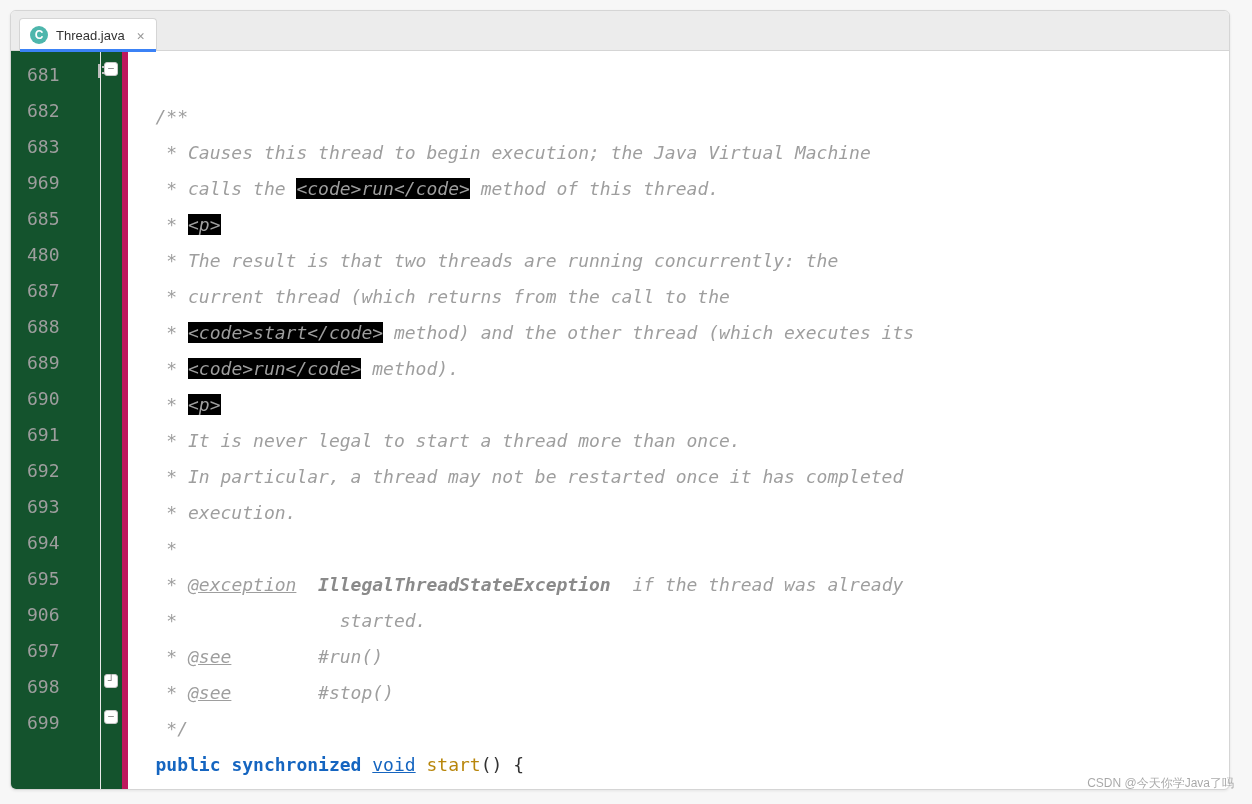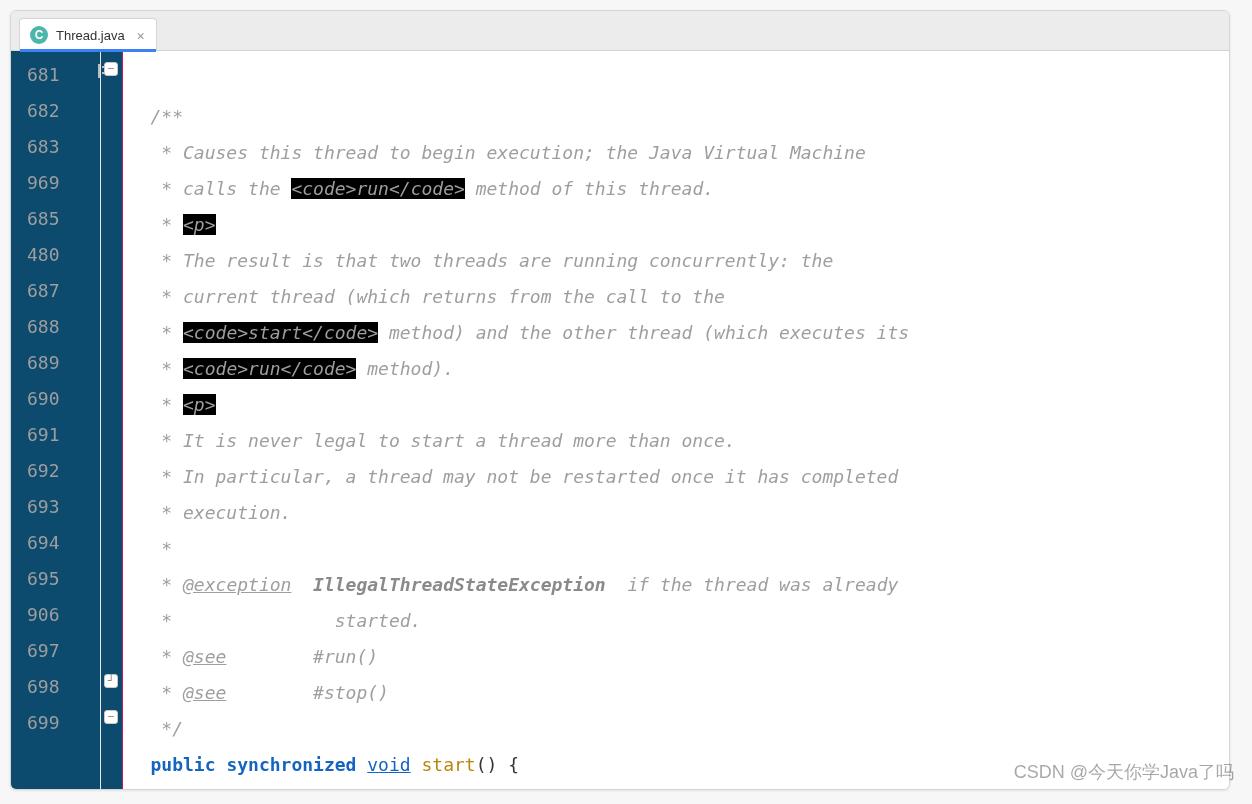--- a/index.html
+++ b/index.html
@@ -71,22 +71,22 @@
   font-size: 13px;
   margin-left: 4px;
 }
 .editor-body {
   flex: 1;
   display: flex;
   overflow: hidden;
   font-size: 18px;
 }
 .gutter {
-  background: #0c4a6e;
-  border-right: 1px solid #be185d;
+  background: #14532d;
+  border-right: 6px solid #be185d;
   color: #9e9e9e;
   text-align: right;
   user-select: none;
   display: flex;
 }
 .line-numbers {
   padding: 6px 10px 6px 16px;
 }
 .line-numbers div, .fold-col div, .marker-col div, .code-lines > div {
   height: 36px;
@@ -106,24 +106,24 @@
 .cmt-b { color: #8a8a8a; font-style: italic; font-weight: 700; }
 .cmt-u { color: #9e9e9e; font-style: italic; text-decoration: underline; }
 .hl { background: #000000; font-style: italic; color:#9e9e9e; }
 .kw { color: #1565c0; font-weight: 600; }
 .kw2 { color: #1565c0; text-decoration: underline; }
 .mname { color: #b8860b; }
 .punc { color: #333; }
 .watermark {
   position: fixed;
   right: 18px;
-  bottom: 20px;
+  bottom: 12px;
   color: rgba(0,0,0,0.35);
   font-family: sans-serif;
-  font-size: 18px;
+  font-size: 12px;
 }
 .struct-icon {
   display:inline-block;
   border-left: 2px solid #bdbdbd;
   height: 14px;
   position:relative;
   top: 3px;
 }
 .struct-icon::before, .struct-icon::after {
   content:'';

